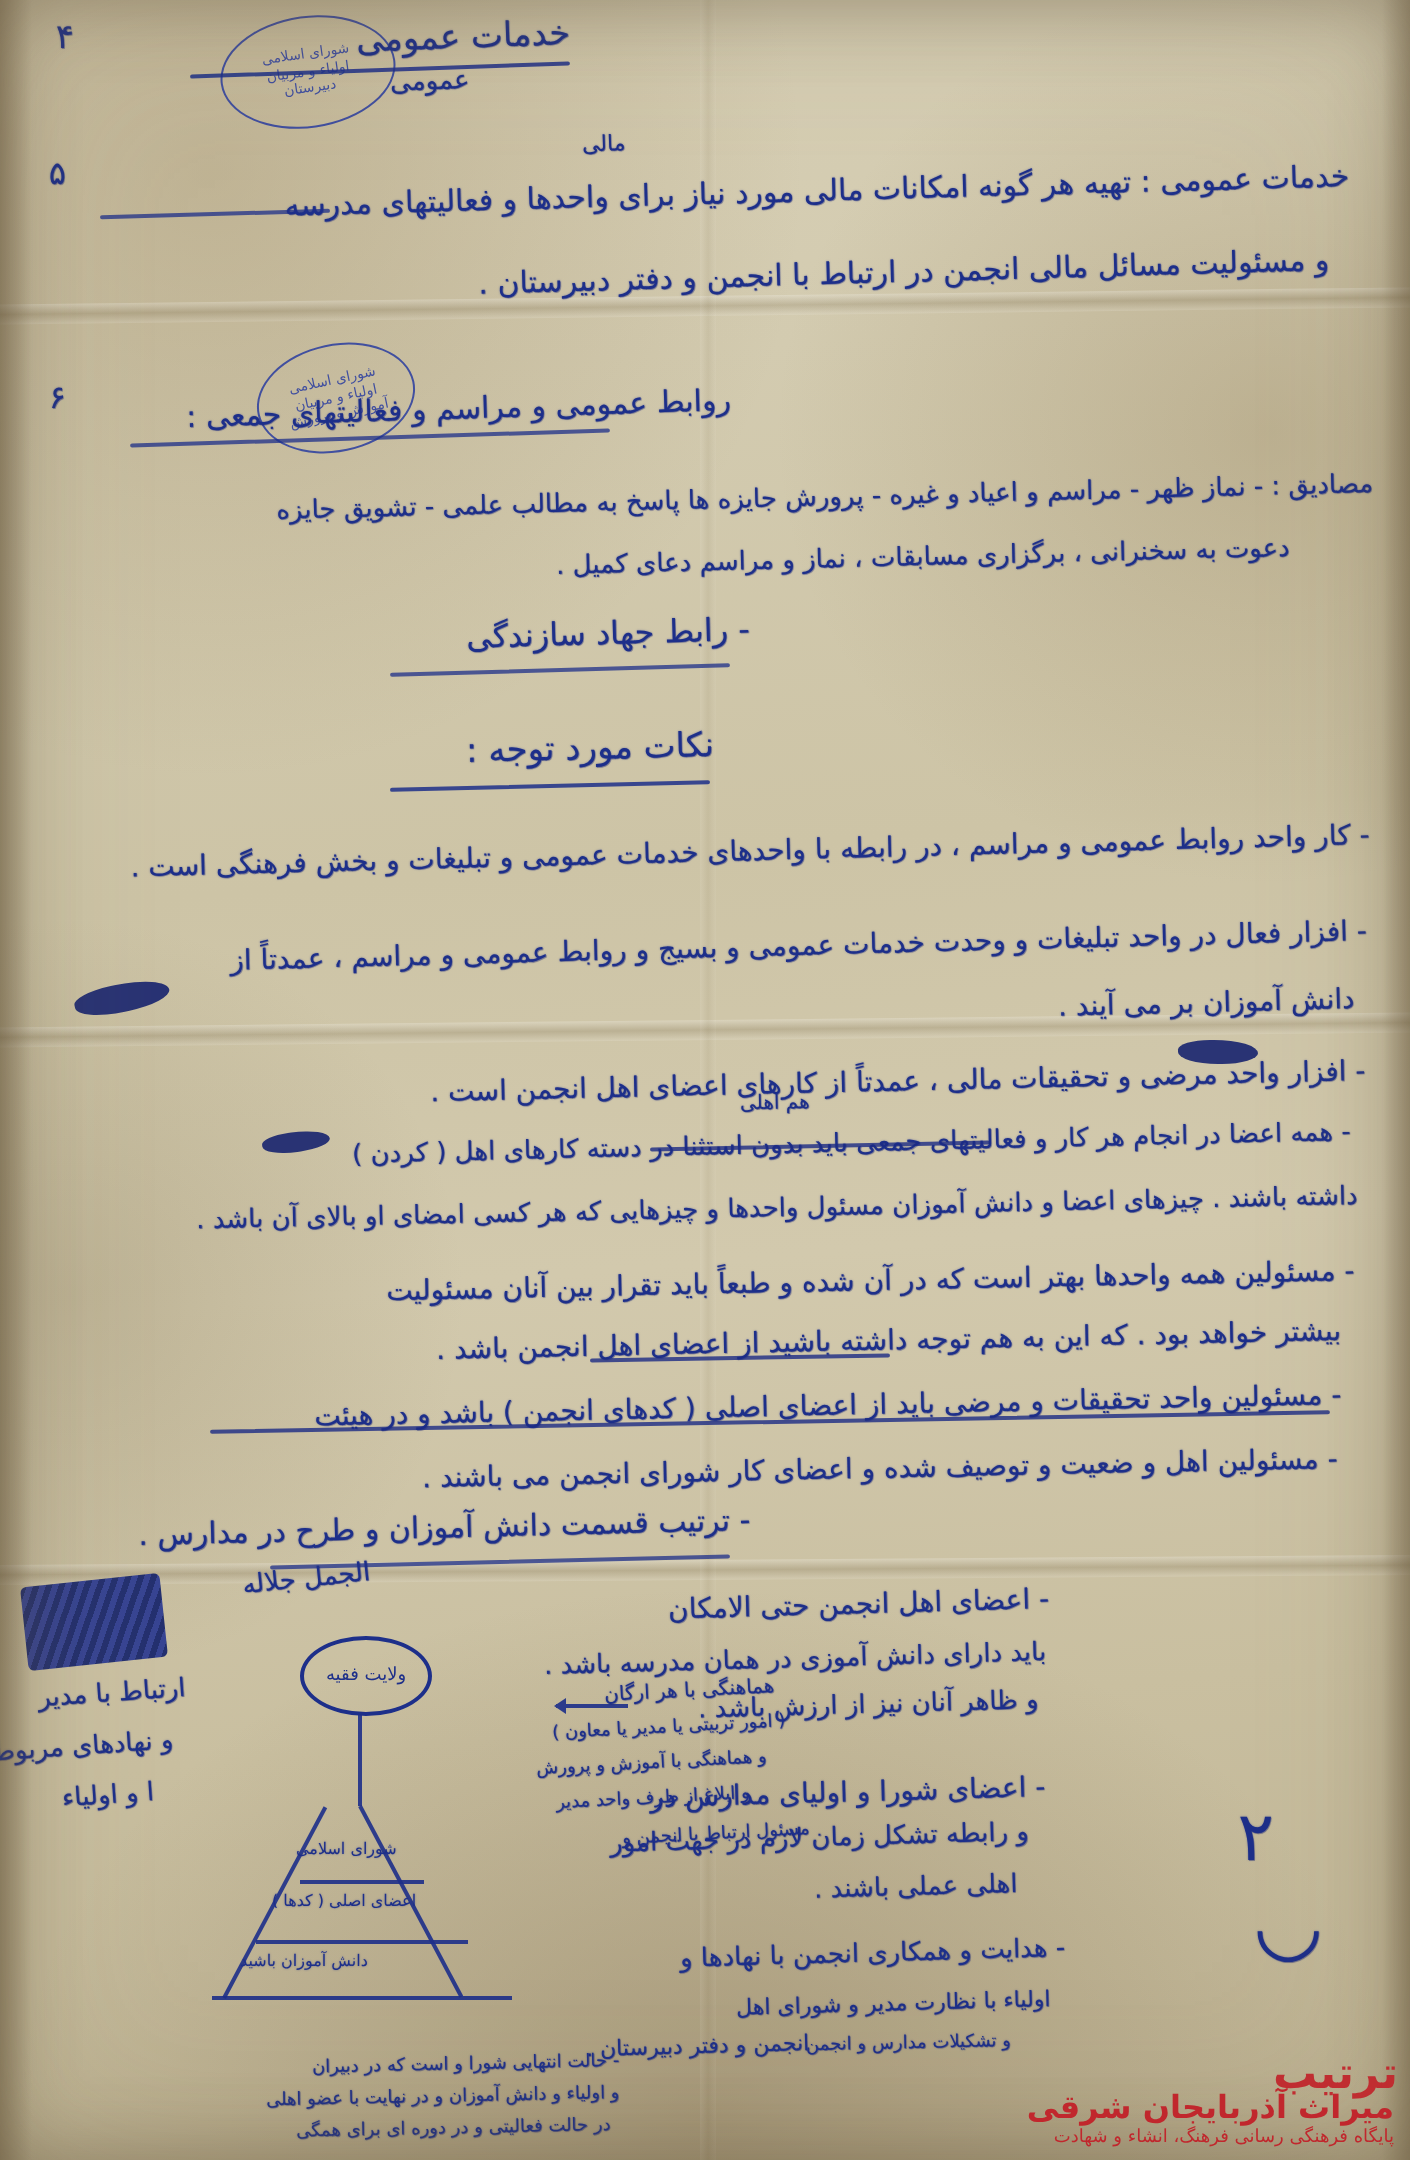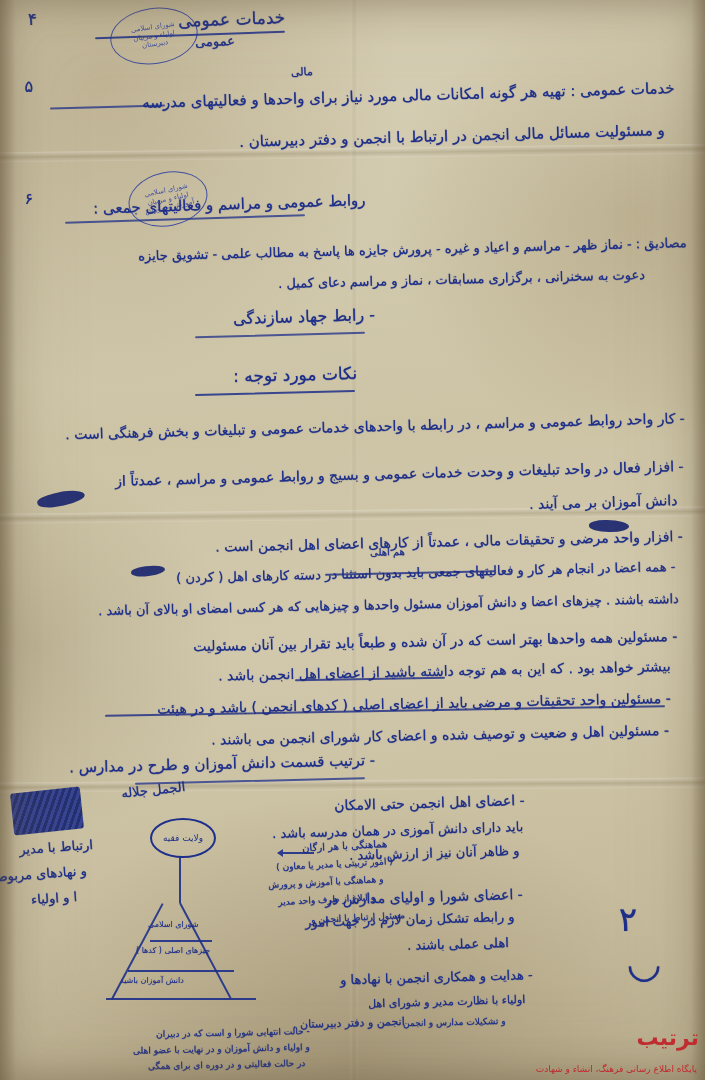--- a/index.html
+++ b/index.html
@@ -280,21 +280,21 @@
       <span>ولایت فقیه</span>
     </div>
 
     <div class="pyr-line" style="left:20px; top:186px; width:108px; transform:rotate(-62deg); transform-origin:left center;"></div>
     <div class="pyr-line" style="left:88px; top:90px; width:108px; transform:rotate(62deg); transform-origin:left center;"></div>
     <div class="pyr-line" style="left:14px; top:186px; width:150px;"></div>
     <div class="pyr-line" style="left:58px; top:128px; width:62px;"></div>
     <div class="pyr-line" style="left:36px; top:158px; width:106px;"></div>
 
     <div class="pyr-txt" style="left:56px; top:108px; font-size:8px;">شورای اسلامی</div>
-    <div class="pyr-txt" style="left:44px; top:134px; font-size:8px;">چیزهای اصلی ( کدها )</div>
+    <div class="pyr-txt" style="left:44px; top:134px; font-size:8px;">اعضای اصلی ( کدها )</div>
     <div class="pyr-txt" style="left:28px; top:164px; font-size:8px;">دانش آموزان باشید</div>
 
     <div class="pyr-line" style="left:88px; top:44px; width:46px; transform:rotate(90deg); transform-origin:left center;"></div>
   </div>
 
   <div class="arrow left" style="left:278px; top:852px; width:36px;"></div>
 
   <div class="hw s10" style="right:318px; top:838px; transform:rotate(-3deg);">هماهنگی با هر ارگان</div>
   <div class="hw s9" style="right:312px; top:856px; transform:rotate(-3deg);">( امور تربیتی یا مدیر یا معاون )</div>
   <div class="hw s9" style="right:322px; top:874px; transform:rotate(-3deg);">و هماهنگی با آموزش و پرورش</div>
@@ -306,16 +306,17 @@
   <div class="hw s13" style="right:618px; top:864px; transform:rotate(-4deg);">و نهادهای مربوطه</div>
   <div class="hw s13" style="right:628px; top:890px; transform:rotate(-4deg);">ا و اولیاء</div>
 
   <div class="blob" style="right:620px; top:492px; width:48px; height:14px; transform:rotate(-12deg);"></div>
   <div class="blob" style="right:540px; top:566px; width:34px; height:10px; transform:rotate(-8deg);"></div>
 
   <div class="edge"></div>
 
   <div id="wm-logo">ترتیب</div>
   <div id="watermark">
-    <div class="wm-small">پایگاه اطلاع رسانی فرهنگ، انشاء و شهادت</div>
+    <div class="wm-big">میراث آذربایجان شرقی</div>
+    <div class="wm-small">پایگاه فرهنگی رسانی فرهنگ، انشاء و شهادت</div>
   </div>
 
 </div>
 
 </body></html>

